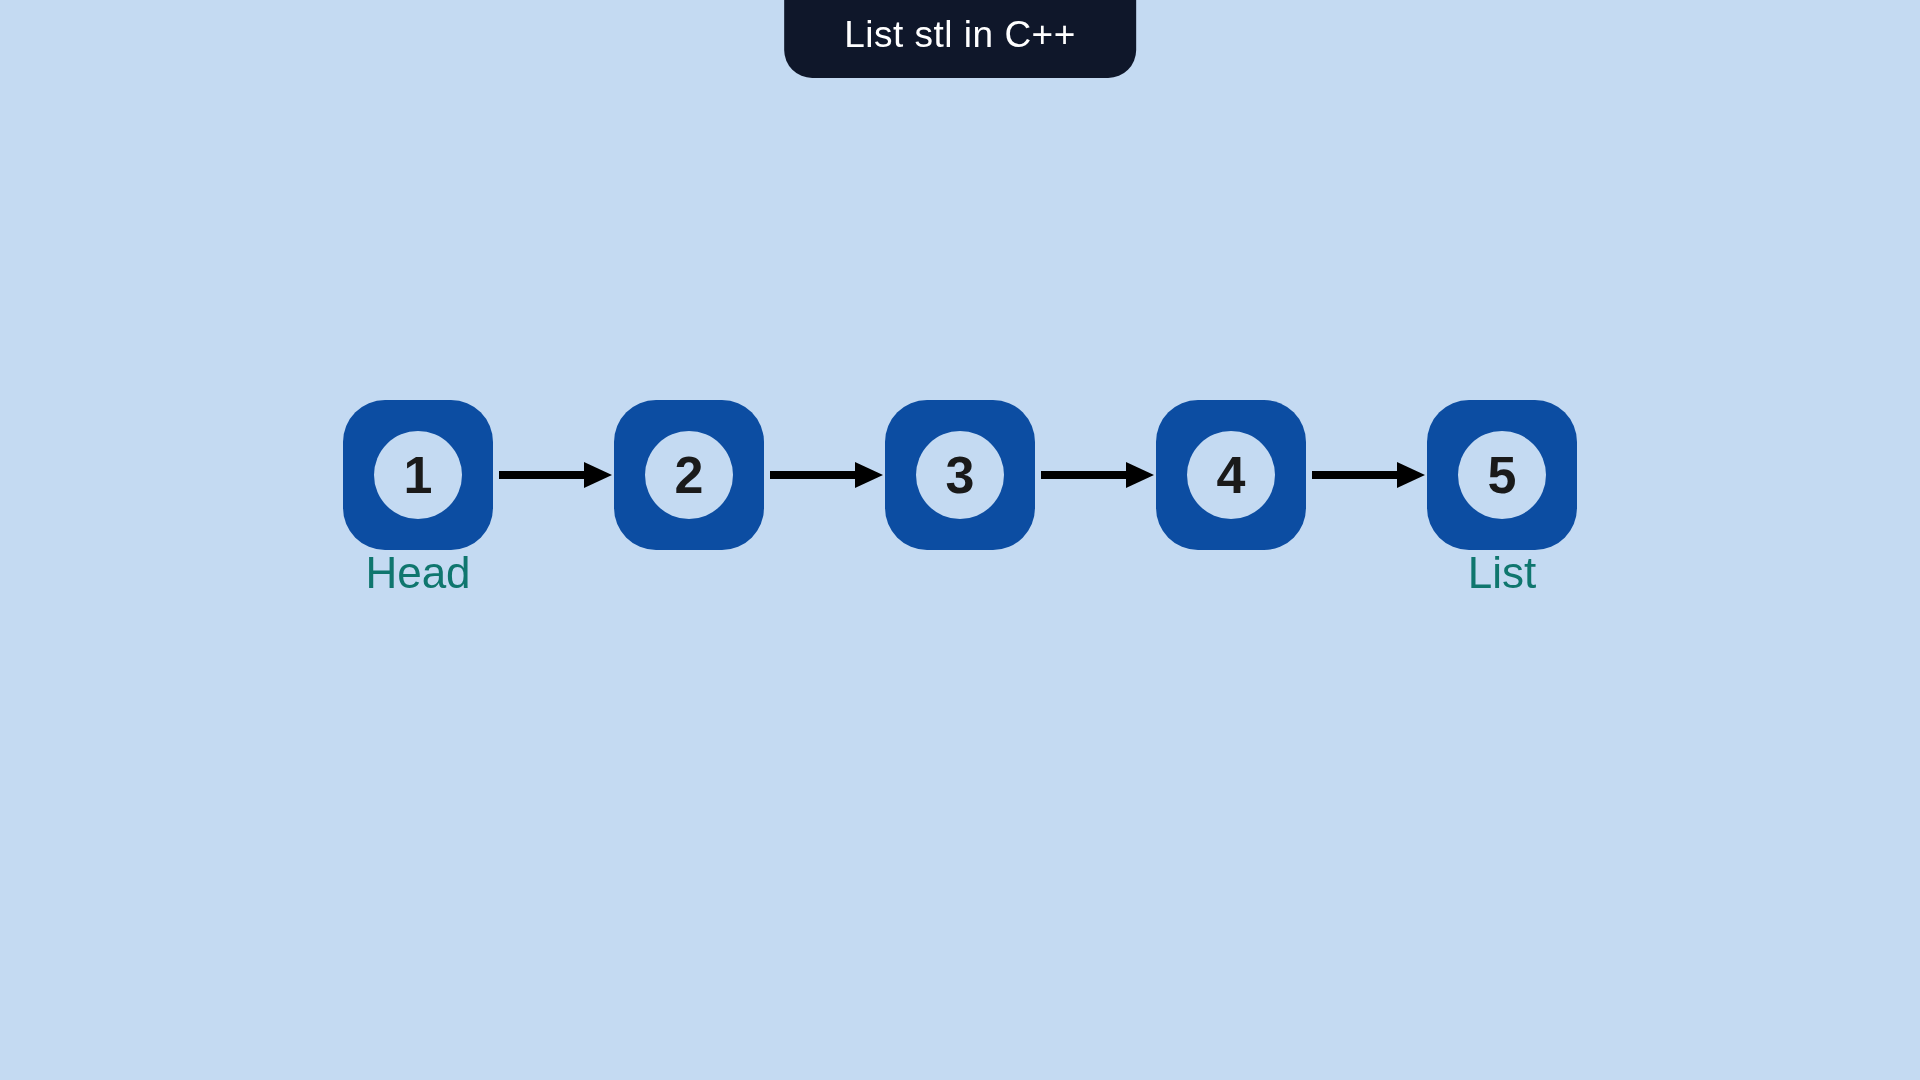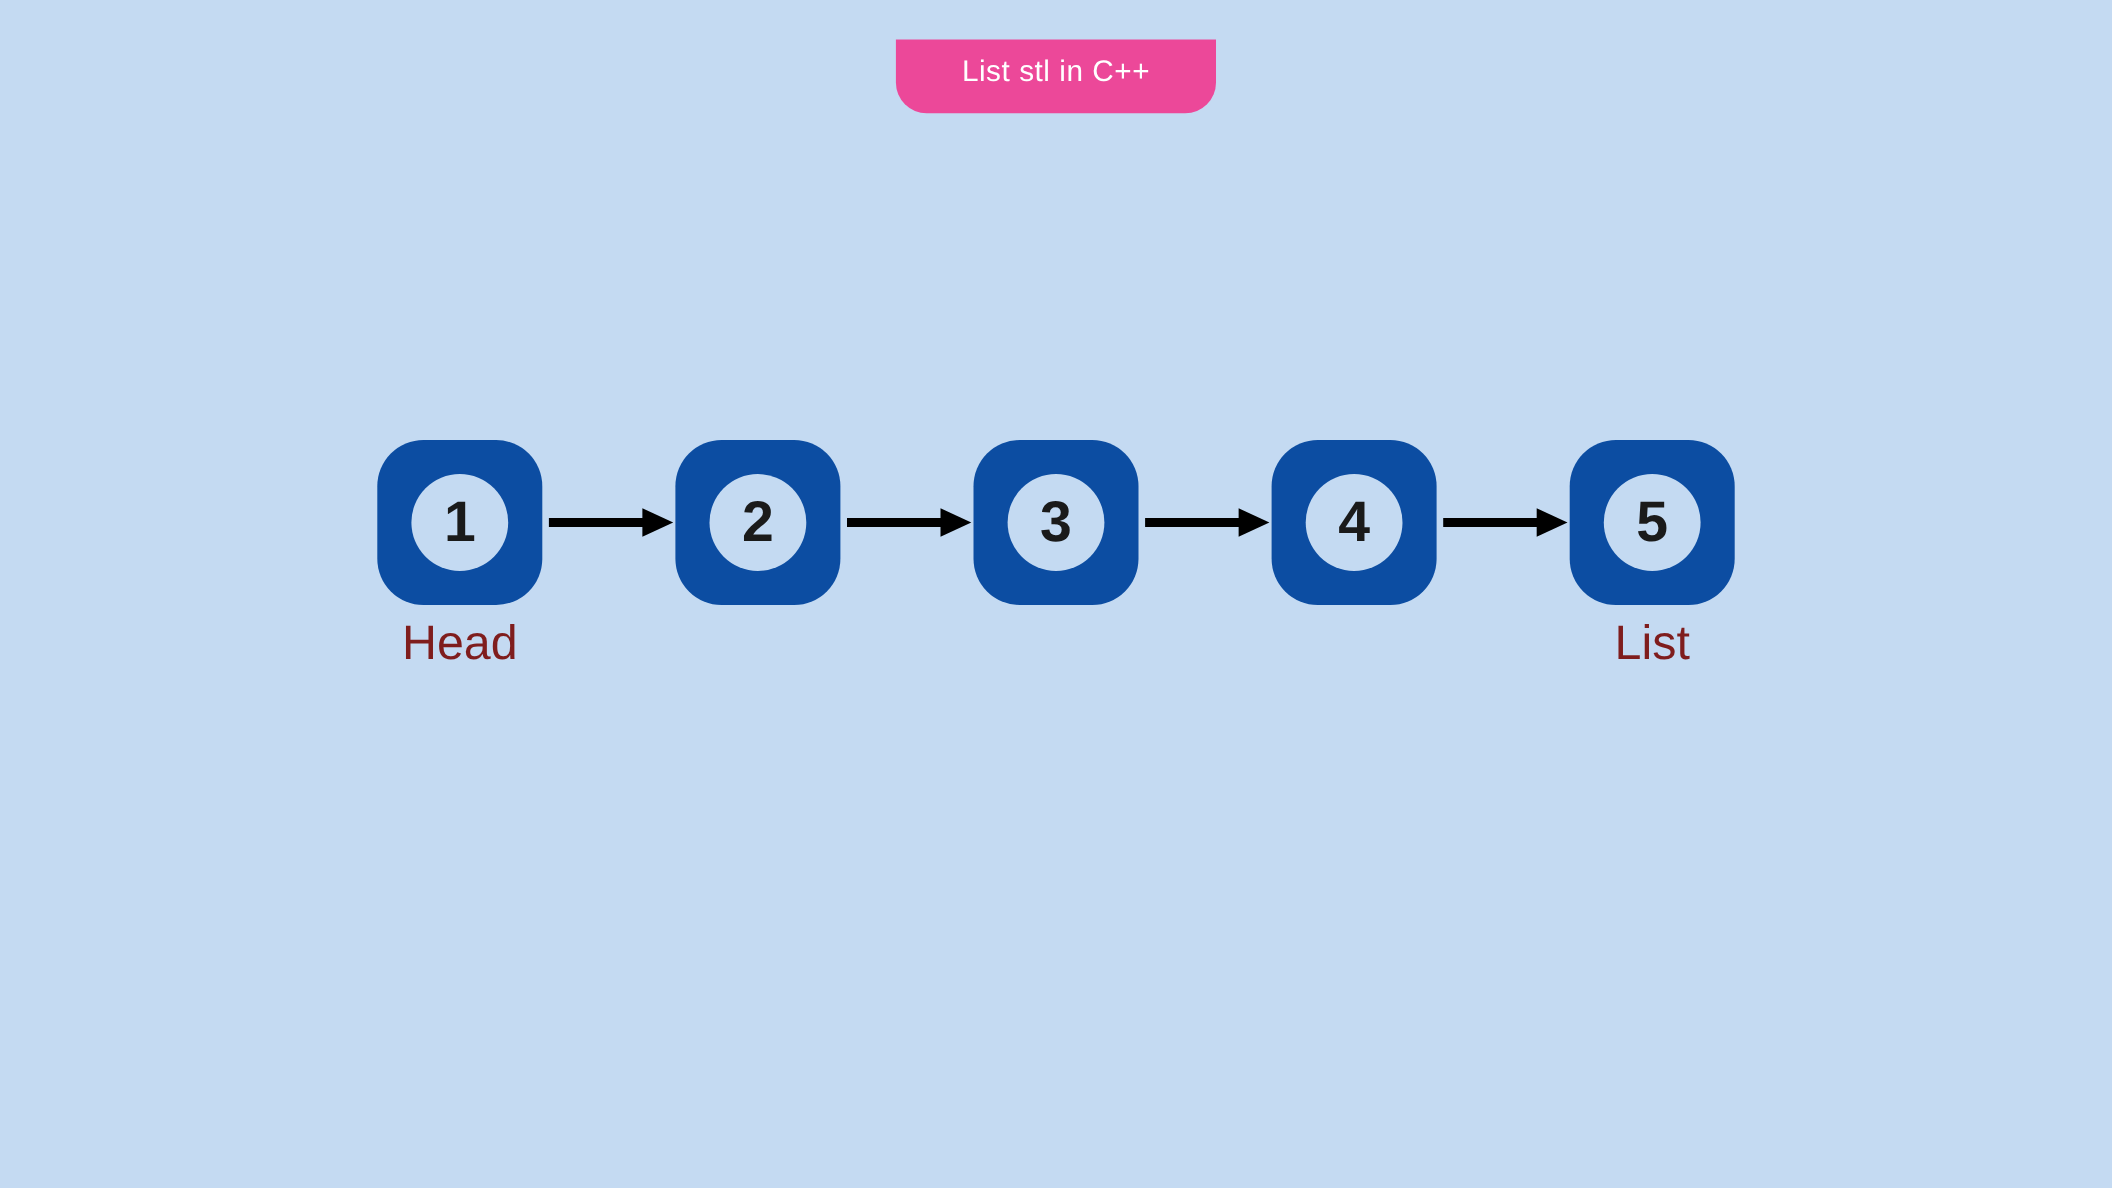--- a/index.html
+++ b/index.html
@@ -9,28 +9,27 @@
       background: #c4daf2;
       font-family: 'Arial', 'Helvetica', sans-serif;
       position: relative;
       overflow: hidden;
     }
     .title-banner {
       position: absolute;
       top: 0;
       left: 50%;
       transform: translateX(-50%);
-      background: #ec4899;
+      background: #0f172a;
       color: #ffffff;
-      font-size: 27px;
+      font-size: 37px;
       font-weight: 400;
       padding: 14px 60px 22px 60px;
       border-radius: 0 0 28px 28px;
       letter-spacing: 0.5px;
-      margin-top: 36px;
     }
     .list-container {
       position: absolute;
       top: 400px;
       left: 50%;
       transform: translateX(-50%);
       display: flex;
       align-items: center;
       gap: 0;
     }
@@ -59,24 +58,24 @@
       justify-content: center;
     }
     .node-value {
       font-size: 52px;
       font-weight: 900;
       color: #1a1a1a;
       font-family: 'Arial Black', 'Arial', sans-serif;
     }
     .node-label {
       position: absolute;
-      top: 160px;
+      top: 148px;
       font-size: 44px;
       font-weight: 400;
-      color: #7f1d1d;
+      color: #0f766e;
       white-space: nowrap;
     }
     .arrow {
       width: 125px;
       height: 150px;
       display: flex;
       align-items: center;
       justify-content: center;
       margin: 0 -2px;
     }

